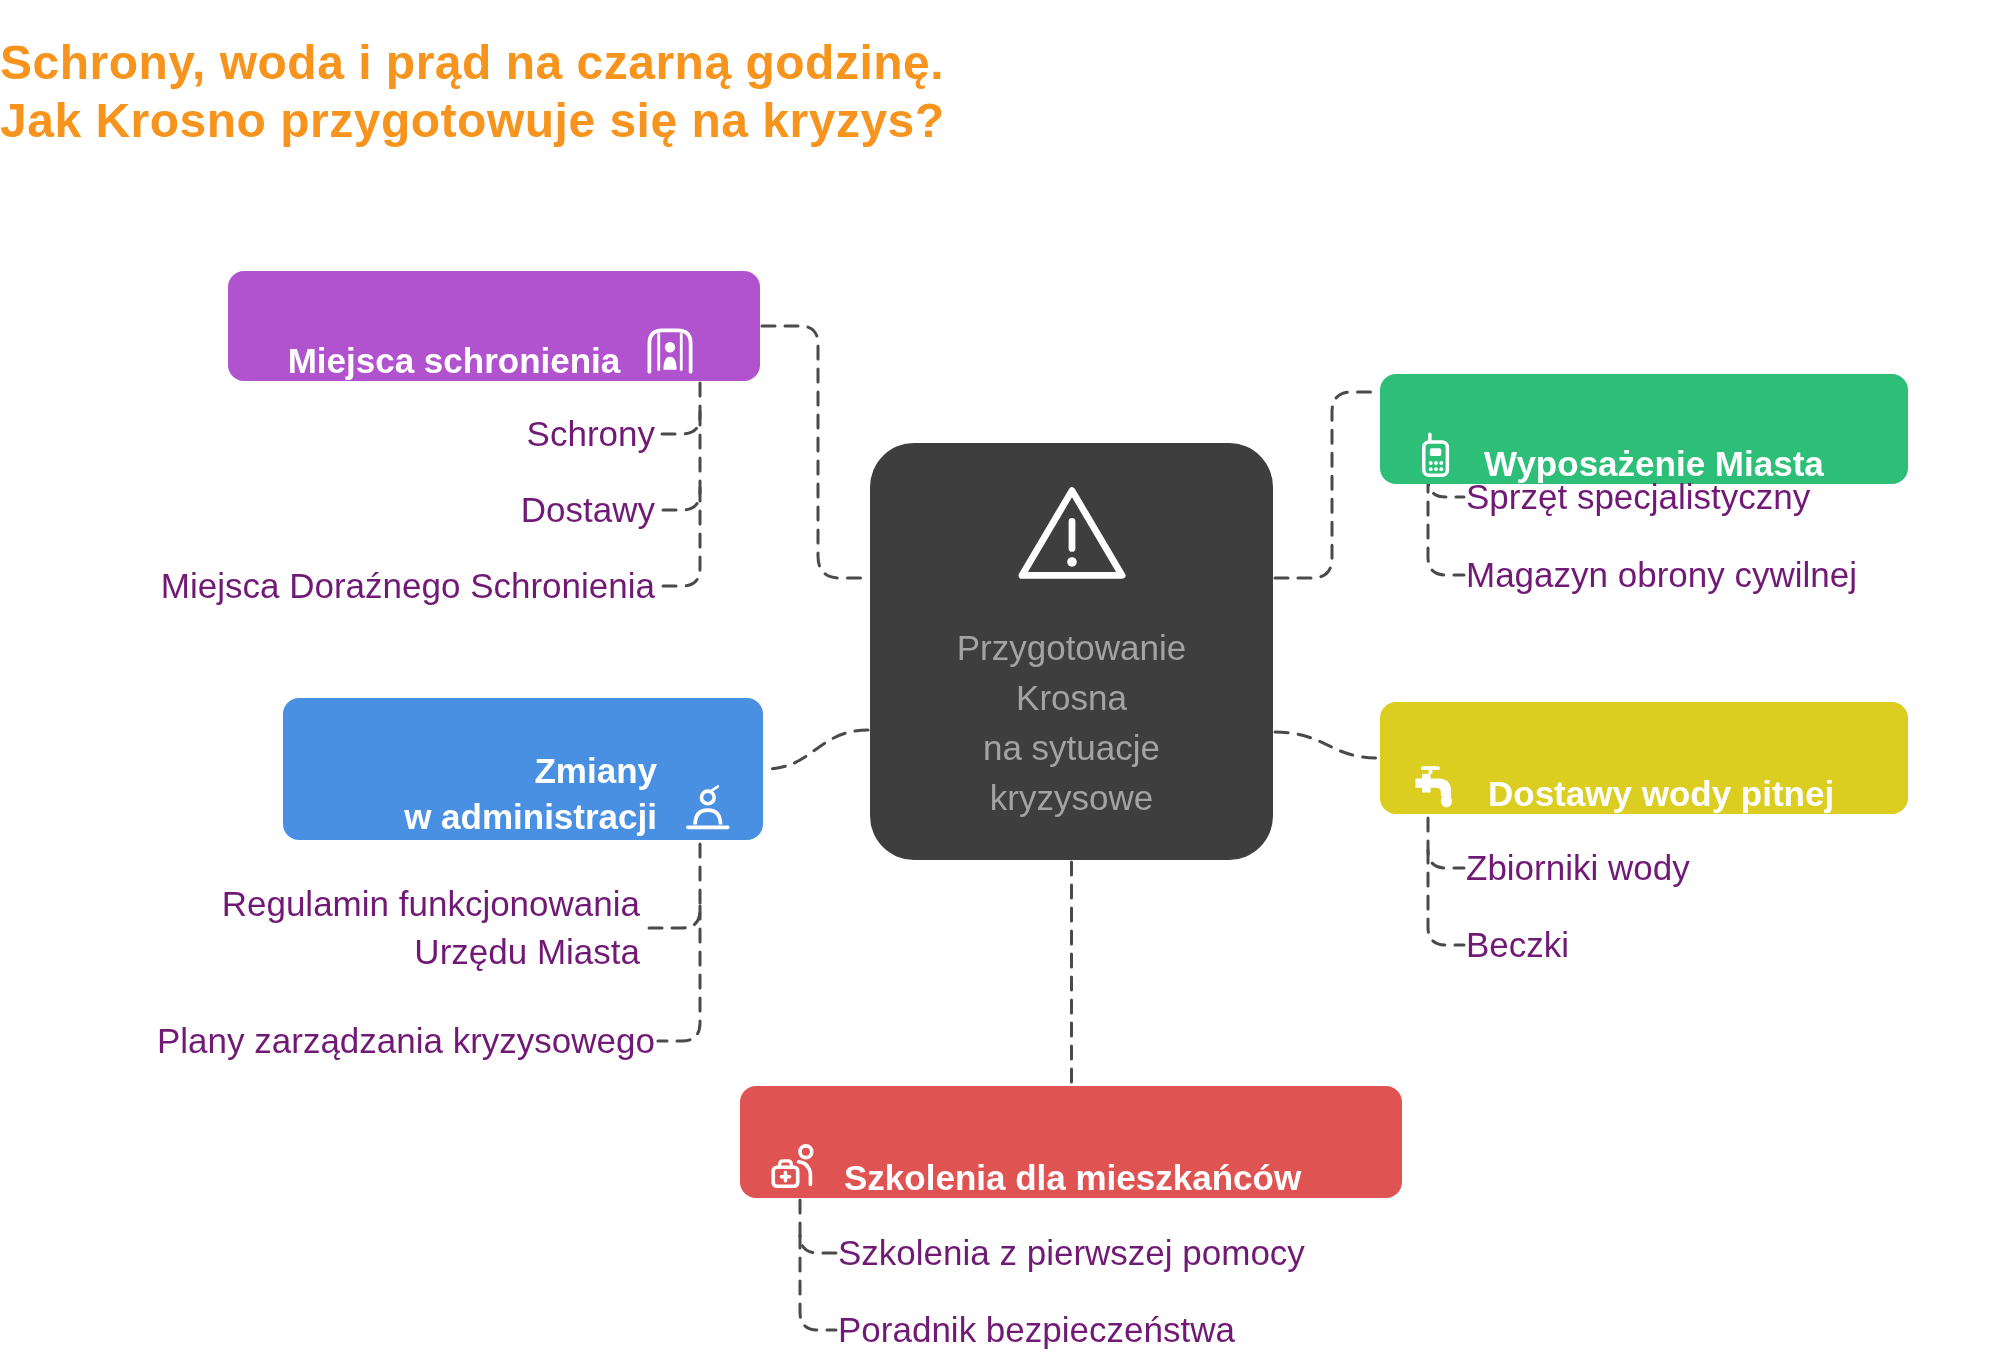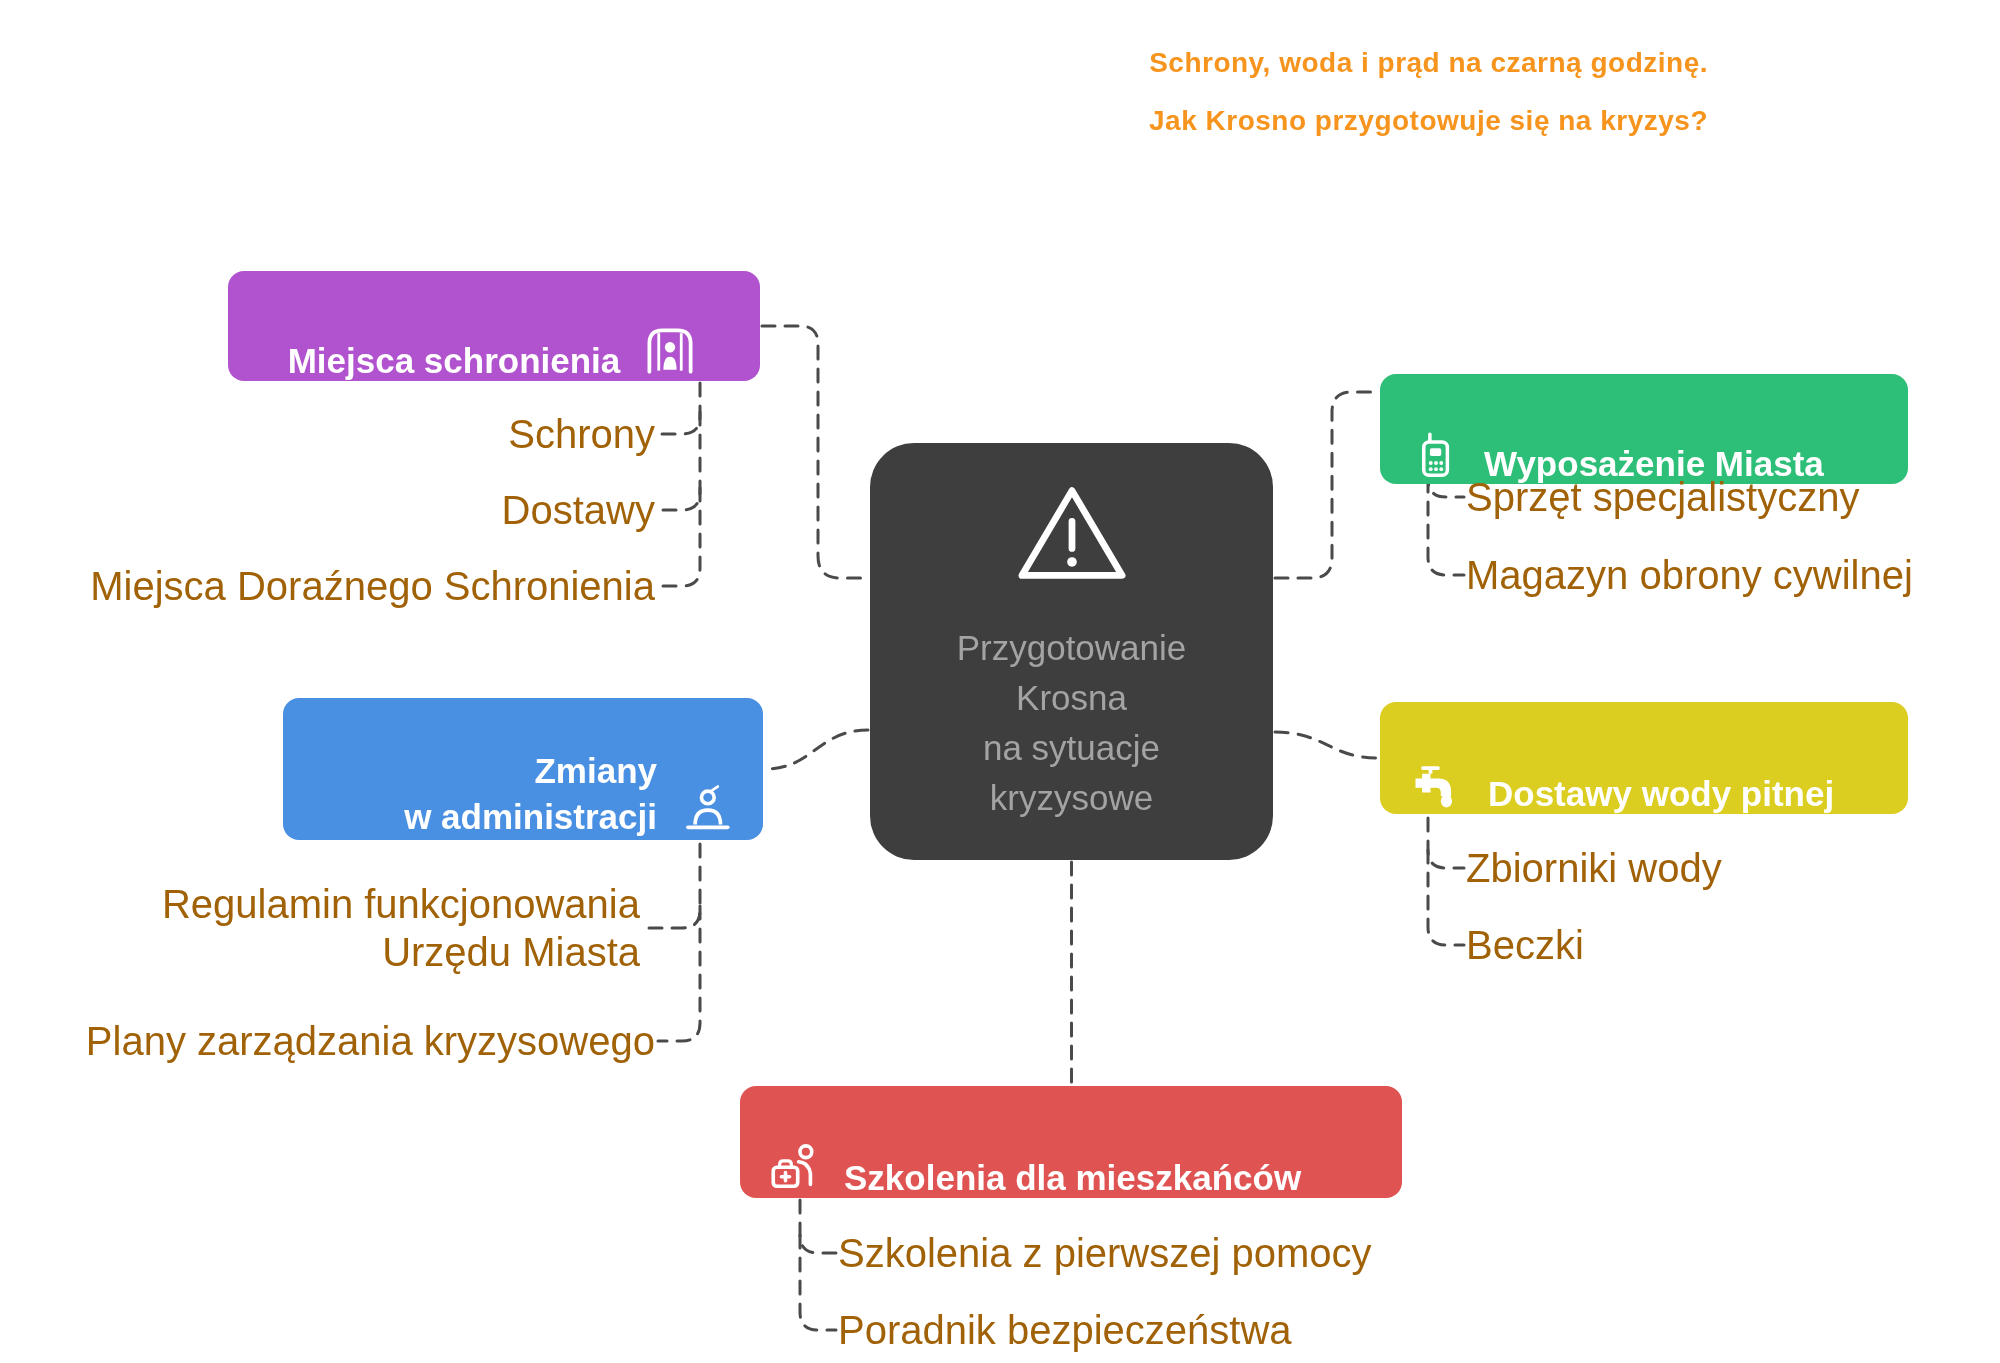--- a/index.html
+++ b/index.html
@@ -25,23 +25,23 @@
     stroke: #4a4a4a;
     stroke-width: 3;
     stroke-dasharray: 13 10;
     stroke-linecap: round;
   }
 
   .title {
     position: absolute;
     left: 0; top: 34px;
     width: 1708px;
-    text-align: right;
+    text-align: left;
     color: #F6941D;
-    font-size: 28px;
+    font-size: 48px;
     font-weight: bold;
     line-height: 58px;
     letter-spacing: 0.5px;
   }
 
   .node {
     position: absolute;
     display: flex;
     align-items: flex-end;
     justify-content: center;
@@ -78,22 +78,22 @@
   .center-label {
     font-size: 35px;
     line-height: 50px;
     text-align: center;
     white-space: pre-line;
     font-weight: normal;
   }
 
   .child {
     position: absolute;
-    color: #a16207;
-    font-size: 40px;
+    color: #701a75;
+    font-size: 35px;
     line-height: 48px;
     white-space: pre-line;
   }
   .child.right-align { text-align: right; }
 
   
   .c-schrony   { right: 1345px; top: 410px; }
   .c-ukrycia   { right: 1345px; top: 486px; }
   .c-doraznego { right: 1345px; top: 562px; }
   .c-regulamin { right: 1360px; top: 880px; }

